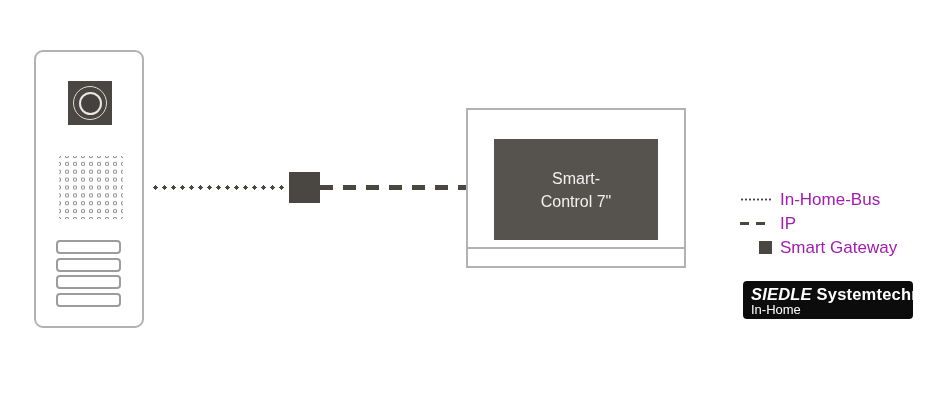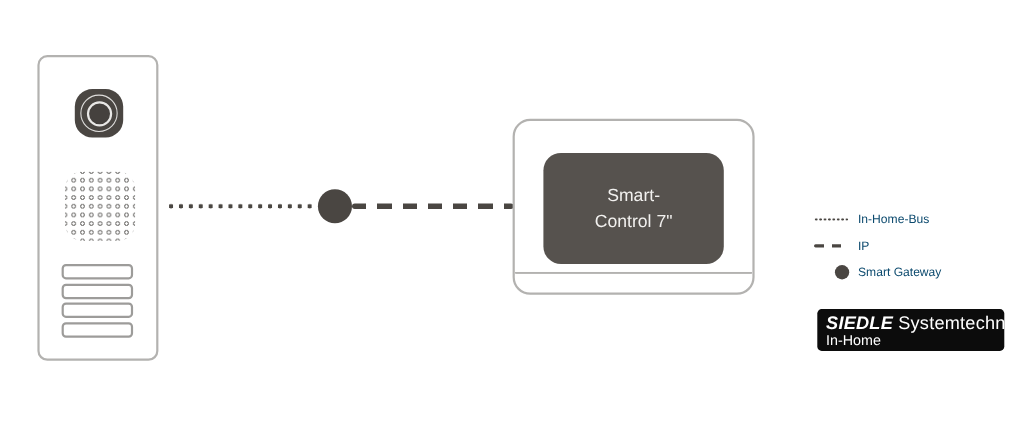--- a/index.html
+++ b/index.html
@@ -1,15 +1,15 @@
 <!DOCTYPE html>
 <html><head>
 <meta charset="utf-8">
 <style>
-  * { margin: 0; padding: 0; box-sizing: border-box; border-radius: 16px; }
+  * { margin: 0; padding: 0; box-sizing: border-box; }
   html, body { background: #ffffff; }
   body { font-family: "Liberation Sans", "DejaVu Sans", sans-serif; }
 
   .canvas {
     position: relative;
     width: 940px;
     height: 400px;
     background: #ffffff;
     overflow: hidden;
   }
@@ -133,42 +133,42 @@
     width: 26px; height: 2.5px;
     background-image: repeating-linear-gradient(90deg, #4a4642 0px, #4a4642 9px, rgba(0,0,0,0) 9px, rgba(0,0,0,0) 16px);
   }
   .sample-square {
     width: 13px; height: 13px;
     background: #4a4642;
     margin-left: auto;
   }
   .legend-label {
     margin-left: 8px;
-    font-size: 11px;
-    color: #0c4a6e;
+    font-size: 17px;
+    color: #a21caf;
     white-space: nowrap;
   }
 
   
   .logo {
     position: absolute;
     left: 743px; top: 281px;
     width: 170px; height: 38px;
     background: #0c0c0c;
     border-radius: 4px;
     color: #ffffff;
     padding: 4px 8px 0 8px;
   }
   .logo-line1 {
     font-size: 16.5px; line-height: 19px;
     white-space: nowrap;
     letter-spacing: 0.2px;
   }
   .logo-brand { font-weight: bold; font-style: italic; }
-  .logo-wordmark { font-weight: normal; }
+  .logo-wordmark { font-weight: bold; }
   .logo-subline {
     font-size: 13px; line-height: 12px;
     white-space: nowrap;
   }
 </style>
 </head>
 <body>
 
 <div class="canvas">
 

